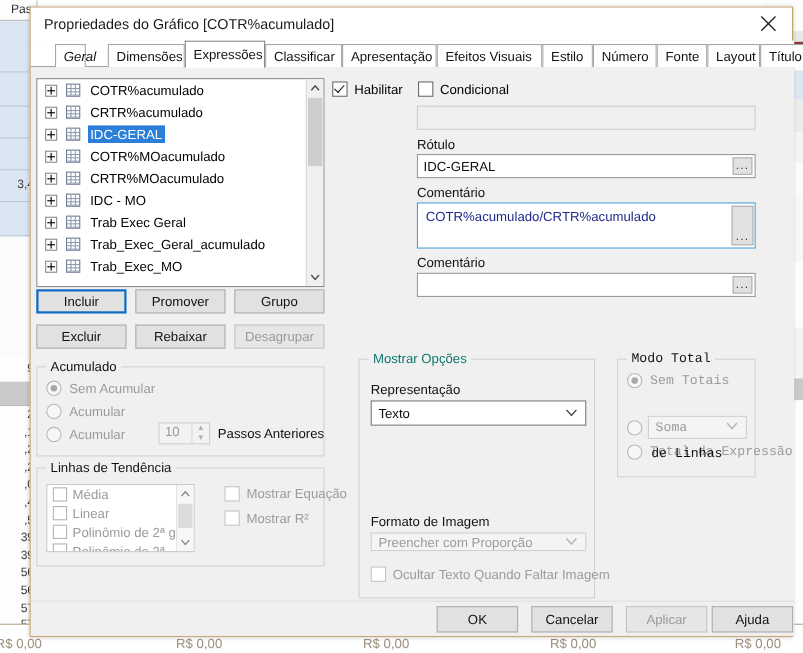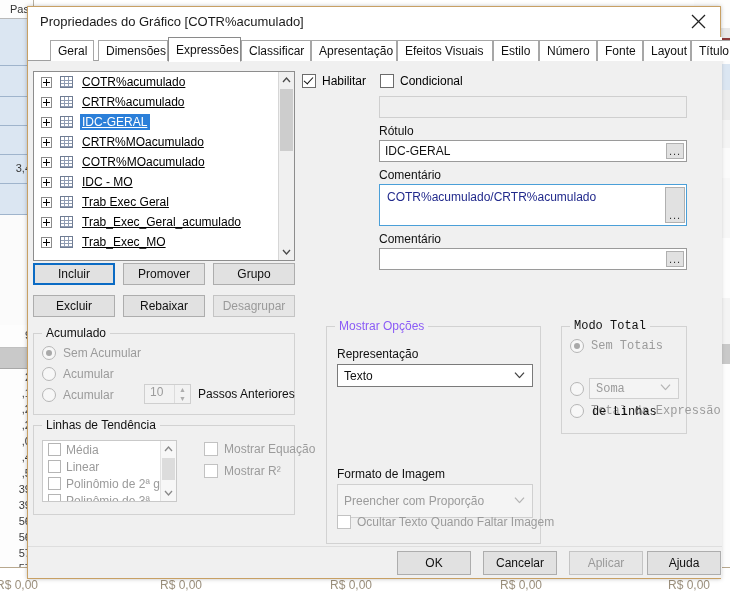--- a/index.html
+++ b/index.html
@@ -153,21 +153,20 @@
     position: relative;
     overflow: hidden;
   }
   .grid-ico i {
     position: absolute; background: #8f9cb3; display: block;
   }
   .tree-label {
     font-size: 12px; color: #000;
     white-space: nowrap;
     padding: 1px 3px 1px 2px;
-    text-decoration: underline;
   }
   .tree-row.selected .tree-label {
     background: #2b7fd9; color: #ffffff;
   }
 
   
   .vsb {
     position: absolute; right: 0; top: 0;
     width: 16px; height: 100%;
     background: #f0f0f0;
@@ -209,21 +208,21 @@
   .group {
     position: absolute;
     border: 1px solid #d2d2d2;
     box-sizing: border-box;
   }
   .group > .gtitle {
     position: absolute; top: -8px; left: 8px;
     background: #f0f0f0;
     padding: 0 4px;
     font-size: 12px;
-    color: #8b5cf6;
+    color: #0f766e;
     white-space: nowrap;
   }
   .group.dis > .gtitle { color: #111; }
 
   .radio {
     position: absolute;
     display: flex; align-items: center;
     font-size: 12px;
     white-space: nowrap;
     cursor: default;
@@ -438,21 +437,21 @@
     <span class="title-text">Propriedades do Gráfico [COTR%acumulado]</span>
     <div class="close-btn">
       <svg width="15" height="15" viewBox="0 0 15 15" aria-hidden="true">
         <line x1="1" y1="1" x2="14" y2="14" stroke="#222" stroke-width="1.2"></line>
         <line x1="14" y1="1" x2="1" y2="14" stroke="#222" stroke-width="1.2"></line>
       </svg>
     </div>
   </div>
 
   <div class="tabstrip">
-    <div class="tab" style="left:22px;width:44px;">Geral</div>
+    <div class="tab" style="left:22px;width:28px;font-style:italic;">Geral</div>
     <div class="tab" style="left:70px;width:70px;">Dimensões</div>
     <div class="tab active" style="left:140px;width:73px;">Expressões</div>
     <div class="tab" style="left:213px;width:70px;">Classificar</div>
     <div class="tab" style="left:283px;width:86px;">Apresentação</div>
     <div class="tab" style="left:369px;width:96px;">Efeitos Visuais</div>
     <div class="tab" style="left:465px;width:46px;">Estilo</div>
     <div class="tab" style="left:511px;width:58px;">Número</div>
     <div class="tab" style="left:569px;width:46px;">Fonte</div>
     <div class="tab" style="left:615px;width:48px;">Layout</div>
     <div class="tab" style="left:663px;width:46px;">Título</div>
@@ -496,32 +495,32 @@
       </div>
       <div class="tree-row">
         <span class="expander"></span>
         <span class="grid-ico">
             <i style="left:0;top:3px;width:11px;height:1px;"></i>
             <i style="left:0;top:6px;width:11px;height:1px;"></i>
             <i style="left:0;top:9px;width:11px;height:1px;"></i>
             <i style="left:3px;top:0;width:1px;height:10px;"></i>
             <i style="left:7px;top:0;width:1px;height:10px;"></i>
           </span>
+        <span class="tree-label">COTR%MOacumulado</span>
+      </div>
+      <div class="tree-row">
+        <span class="expander"></span>
+        <span class="grid-ico">
+            <i style="left:0;top:3px;width:11px;height:1px;"></i>
+            <i style="left:0;top:6px;width:11px;height:1px;"></i>
+            <i style="left:0;top:9px;width:11px;height:1px;"></i>
+            <i style="left:3px;top:0;width:1px;height:10px;"></i>
+            <i style="left:7px;top:0;width:1px;height:10px;"></i>
+          </span>
         <span class="tree-label">CRTR%MOacumulado</span>
-      </div>
-      <div class="tree-row">
-        <span class="expander"></span>
-        <span class="grid-ico">
-            <i style="left:0;top:3px;width:11px;height:1px;"></i>
-            <i style="left:0;top:6px;width:11px;height:1px;"></i>
-            <i style="left:0;top:9px;width:11px;height:1px;"></i>
-            <i style="left:3px;top:0;width:1px;height:10px;"></i>
-            <i style="left:7px;top:0;width:1px;height:10px;"></i>
-          </span>
-        <span class="tree-label">COTR%MOacumulado</span>
       </div>
       <div class="tree-row">
         <span class="expander"></span>
         <span class="grid-ico">
             <i style="left:0;top:3px;width:11px;height:1px;"></i>
             <i style="left:0;top:6px;width:11px;height:1px;"></i>
             <i style="left:0;top:9px;width:11px;height:1px;"></i>
             <i style="left:3px;top:0;width:1px;height:10px;"></i>
             <i style="left:7px;top:0;width:1px;height:10px;"></i>
           </span>
@@ -677,21 +676,21 @@
       <span class="lbl" style="left:10px;top:20px;">Representação</span>
       <div class="combo" style="left:10px;top:37px;width:196px;height:23px;">
         <span>Texto</span>
         <span class="chev">
           <svg width="11" height="7" viewBox="0 0 11 7">
               <polyline points="1,1 5.5,6 10,1" fill="none" stroke="#444" stroke-width="1.3"></polyline>
             </svg>
         </span>
       </div>
       <span class="lbl" style="left:10px;top:140px;">Formato de Imagem</span>
-      <div class="combo dis" style="left:10px;top:157px;width:196px;height:34px;align-items:center;">
+      <div class="combo dis" style="left:10px;top:157px;width:196px;height:17px;align-items:center;">
         <span>Preencher com Proporção</span>
         <span class="chev">
           <svg width="11" height="7" viewBox="0 0 11 7">
               <polyline points="1,1 5.5,6 10,1" fill="none" stroke="#b5b5b5" stroke-width="1.3"></polyline>
             </svg>
         </span>
       </div>
       <div class="cbx grey" style="left:10px;top:188px;">
         <span class="box"></span>
         <span>Ocultar Texto Quando Faltar Imagem</span>

